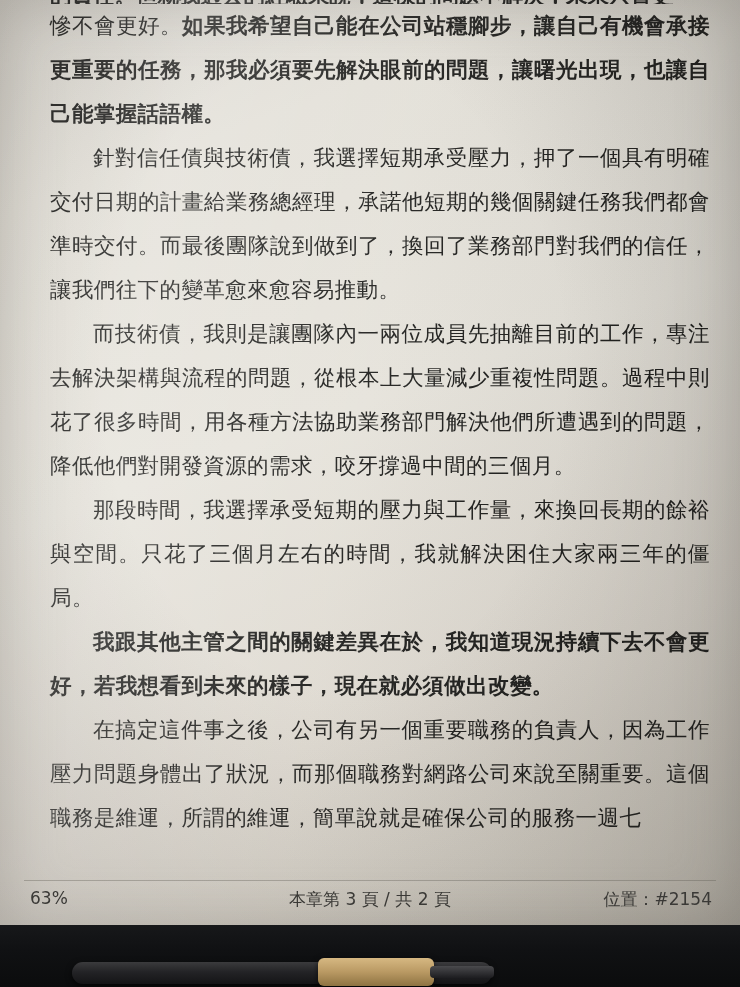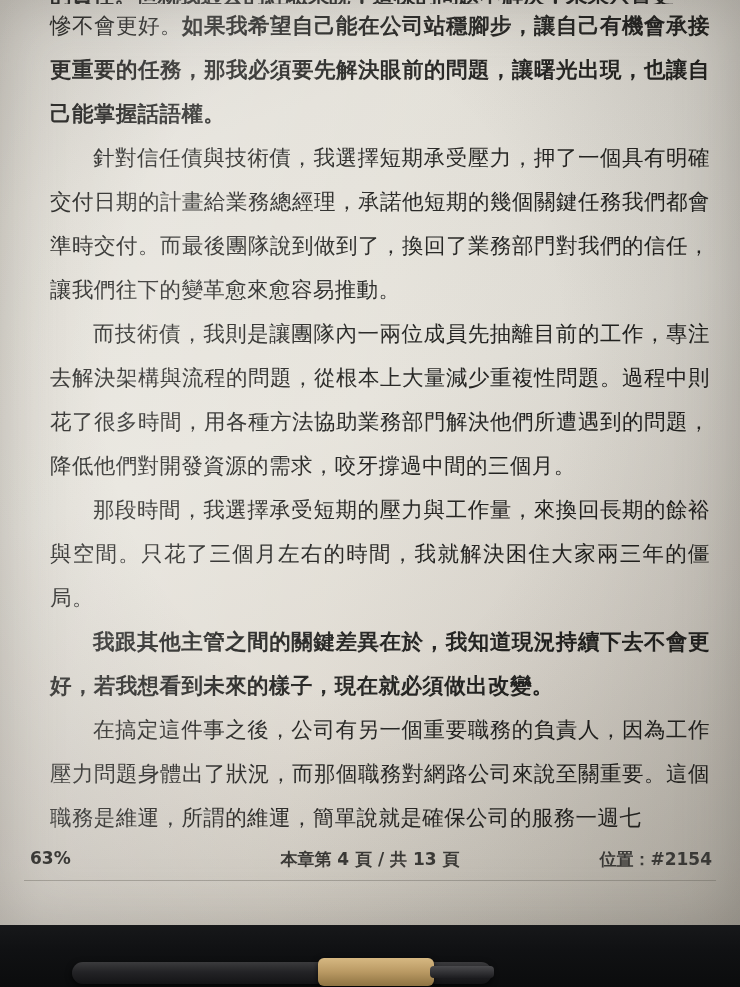--- a/index.html
+++ b/index.html
@@ -96,27 +96,26 @@
     position: absolute;
     left: 24px;
     top: 880px;
     width: 692px;
     height: 1px;
     background: rgba(90,85,78,0.35);
   }
   .footer {
     position: absolute;
     left: 24px;
-    top: 846px;
+    top: 886px;
     width: 692px;
     height: 32px;
     font-size: 17px;
     color: #3a3936;
     font-family: "DejaVu Sans", sans-serif;
-    font-weight: bold;
   }
   .footer .left {
     position: absolute; left: 6px; top: 2px;
   }
   .footer .center {
     position: absolute; left: 0; right: 0; top: 2px;
     text-align: center;
   }
   .footer .right {
     position: absolute; right: 4px; top: 2px;
@@ -197,21 +196,21 @@
         <span>在搞定這件事之後，公司有另一個重要職務的負責人，因為工作壓力問題身體出了狀況，而那個職務對網路公司來說至關重要。這個職務是維運，所謂的維運，簡單說就是確保公司的服務一週七</span>
       </p>
     </div>
 
     <div class="glare"></div>
     <div class="vignette"></div>
 
     <div class="footer-rule"></div>
     <div class="footer">
       <span class="left">63%</span>
-      <span class="center">本章第 4 頁 / 共 13 頁</span>
+      <span class="center">本章第 3 頁 / 共 2 頁</span>
       <span class="right">位置：#2154</span>
     </div>
 
   </div>
 
   <div class="bezel-edge"></div>
   <div class="desk"></div>
   <div class="pen"></div>
   <div class="pen-grip"></div>
   <div class="pen-clip"></div>

